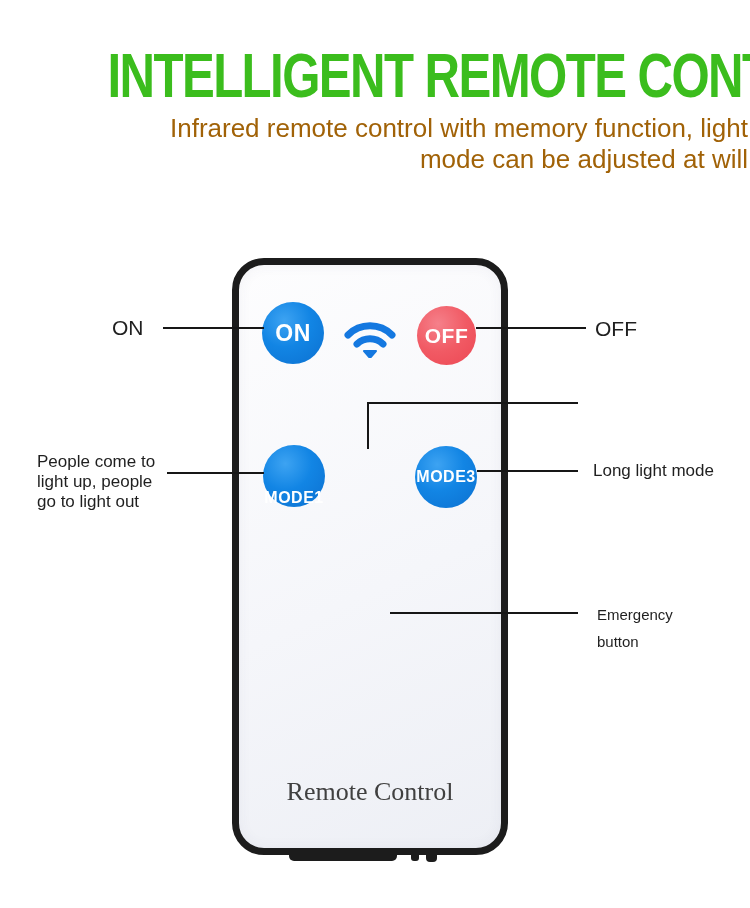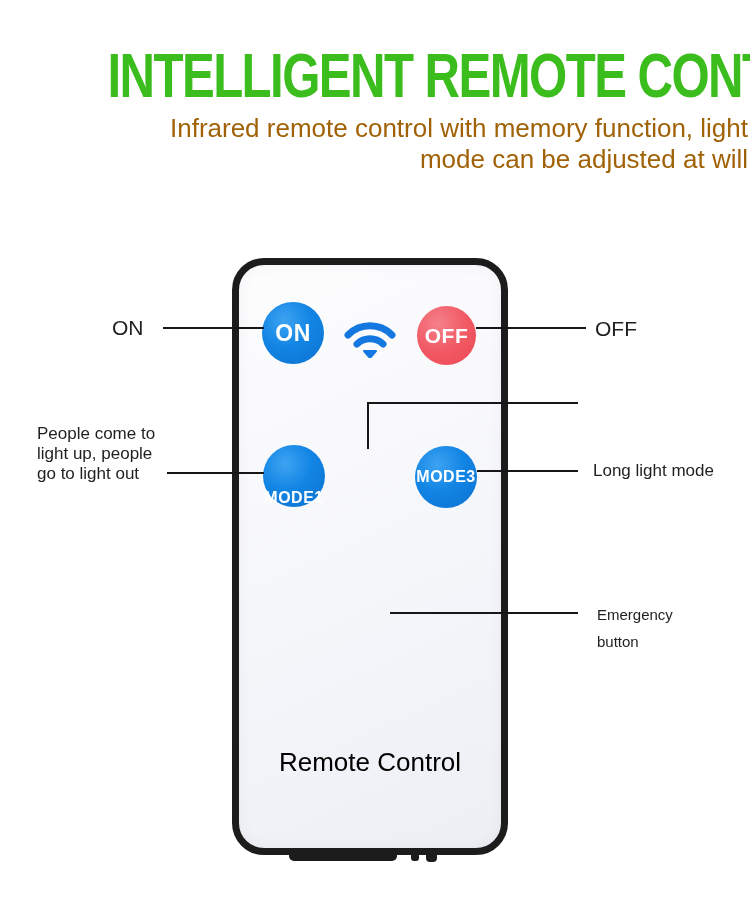--- a/index.html
+++ b/index.html
@@ -39,39 +39,39 @@
   .btn.blue { background:radial-gradient(circle at 36% 30%, #3da3f2 0%, #1285e4 45%, #0c70d0 100%); }
   .btn.red  { background:radial-gradient(circle at 36% 30%, #f5808a 0%, #f15a64 50%, #ec4753 100%); }
   .btn-on    { left:262px; top:302px; width:62px; height:62px; font-size:23px; }
   .btn-off   { left:417px; top:306px; width:59px; height:59px; font-size:21px; }
   .btn-mode1 { left:263px; top:445px; width:62px; height:62px; font-size:16px;align-items:flex-end; }
   .btn-mode2 { left:339px; top:446px; width:62px; height:62px; font-size:16px; }
   .btn-mode3 { left:415px; top:446px; width:62px; height:62px; font-size:16px; }
   .btn-sos   { left:338px; top:590px; width:53px; height:53px; font-size:17px; }
   .wifi { position:absolute; left:343px; top:318px; width:54px; height:40px; }
   .brand {
-    position:absolute; left:240px; top:747px; width:260px; text-align:center;
-    font-family:Liberation Sans, sans-serif; font-size:26px; color:#000000;
+    position:absolute; left:240px; top:777px; width:260px; text-align:center;
+    font-family:Liberation Serif, serif; font-size:26px; color:#404040;
     letter-spacing:0px; white-space:nowrap;
   }
   
   .cline { position:absolute; background:#161616; }
   .line-on      { left:163px; top:327px; width:101px; height:2px; }
   .line-off     { left:476px; top:327px; width:110px; height:2px; }
   .line-mode2-h { left:367px; top:402px; width:211px; height:2px; }
   .line-mode2-v { left:367px; top:402px; width:2px;  height:47px; }
   .line-mode1   { left:167px; top:472px; width:97px;  height:2px; }
   .line-mode3   { left:477px; top:470px; width:101px; height:2px; }
   .line-sos     { left:390px; top:612px; width:188px; height:2px; }
   
   .callout { position:absolute; color:#1f1f1f; }
   .label-on  { left:112px; top:316px; font-size:21px; }
   .label-off { left:595px; top:317px; font-size:21px; }
   .block-mode2 { left:593px; top:361px; font-size:17px; line-height:20px; }
-  .block-mode1 { left:37px;  top:424px; font-size:17px; line-height:20px; }
+  .block-mode1 { left:37px;  top:452px; font-size:17px; line-height:20px; }
   .label-mode3 { left:593px; top:461px; font-size:17px; }
   .block-sos   { left:597px; top:601px; font-size:15px; line-height:27px; }
 </style>
 </head>
 <body>
 
 <div id="canvas">
 
   <div class="title-wrap">
     <span class="title-text">INTELLIGENT REMOTE CONTROL</span>

